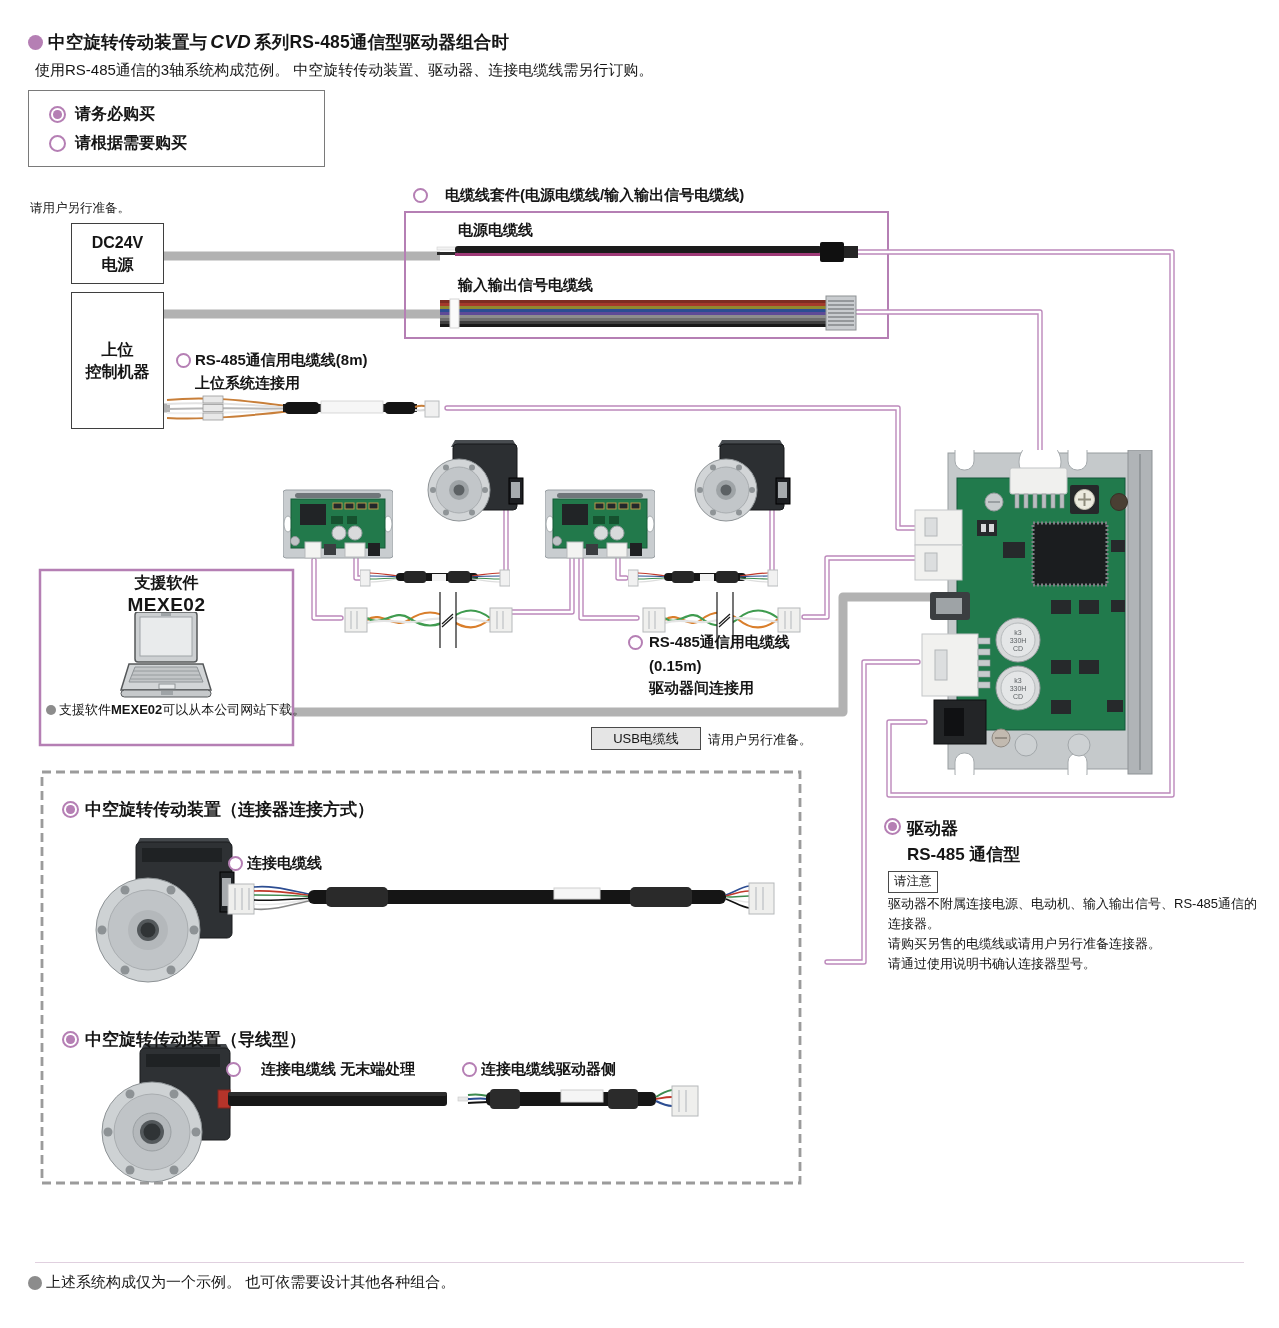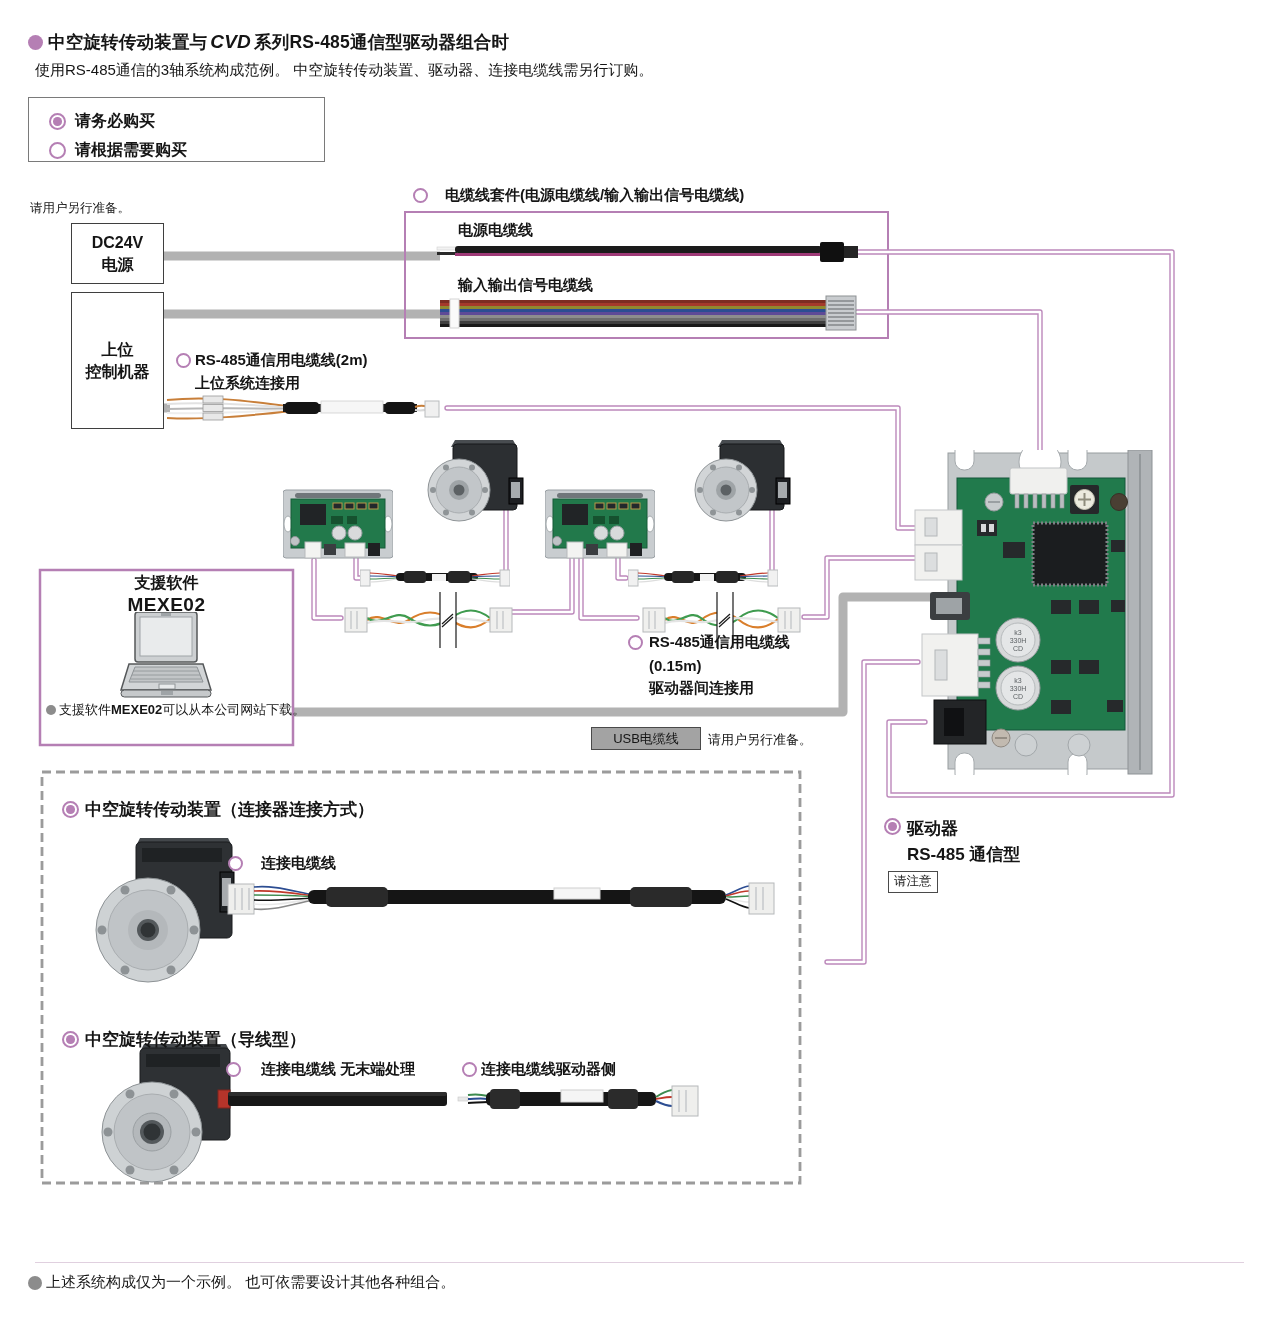--- a/index.html
+++ b/index.html
@@ -28,21 +28,21 @@
   .sub{font-size:15px;}
   .lbl15{font-size:15px;font-weight:bold;}
   .lbl16{font-size:16px;font-weight:bold;}
   .lbl17{font-size:17px;font-weight:bold;}
   .small{font-size:12.5px;}
   .note13{font-size:13px;}
   .outline-box{box-sizing:border-box;border:1.5px solid #3f3f3f;background:#fff;display:flex;flex-direction:column;align-items:center;justify-content:center;text-align:left;line-height:22px;margin-left:34px;}
   .legend{box-sizing:border-box;border:1.5px solid #7a7a7a;background:#fff;padding:13px 0 0 20px;}
   .legend .row{margin-bottom:8px;gap:9px;}
   .cautionbox{display:inline-block;border:1px solid #4a4a4a;padding:1px 5px 2px 5px;font-size:12.5px;background:#fff;}
-  .usbbox{box-sizing:border-box;border:1.2px solid #4a4a4a;background:#a3a3a3;display:flex;align-items:center;justify-content:center;font-size:13px;}
+  .usbbox{box-sizing:border-box;border:1.2px solid #4a4a4a;background:#e5e5e5;display:flex;align-items:center;justify-content:center;font-size:13px;}
   svg{display:block;}
 </style>
 </head>
 <body>
 
 <div class="stage">
 
   <svg class="abs z1" style="left:0;top:0" width="1279" height="1328" viewBox="0 0 1279 1328">
 
     <rect x="42" y="772" width="758" height="411" fill="#fff" stroke="#9b9b9b" stroke-width="2.8" stroke-dasharray="9 5"></rect>
@@ -539,21 +539,21 @@
       <line x1="230" y1="10" x2="230" y2="32" stroke="#c8cbcd" stroke-width="1.6"></line>
     </svg>
   </div>
 
   <div class="abs z3 row" style="left:28px;top:30px;gap:5px">
     <span class="mk mk-solid"></span>
     <span class="title"><span>中空旋转传动装置与</span><span class="brand">CVD</span><span>系列RS-485通信型驱动器组合时</span></span>
   </div>
   <div class="abs z3 sub" style="left:35px;top:61px">使用RS-485通信的3轴系统构成范例。 中空旋转传动装置、驱动器、连接电缆线需另行订购。</div>
 
-  <div class="abs z3 legend" style="left:28px;top:97px;width:297px;height:65px">
+  <div class="abs z3 legend" style="left:28px;top:90px;width:297px;height:77px">
     <div class="row">
       <span class="mk mk-filled"></span>
       <span class="lbl16">请务必购买</span>
     </div>
     <div class="row">
       <span class="mk mk-open" style="width:17px;height:17px"></span>
       <span class="lbl16">请根据需要购买</span>
     </div>
   </div>
 
@@ -570,21 +570,21 @@
   <div class="abs z3 row" style="left:413px;top:186px;gap:17px">
     <span class="mk mk-open"></span>
     <span class="lbl15">电缆线套件(电源电缆线/输入输出信号电缆线)</span>
   </div>
   <div class="abs z3 lbl15" style="left:458px;top:221px">电源电缆线</div>
   <div class="abs z3 lbl15" style="left:458px;top:276px">输入输出信号电缆线</div>
 
   <div class="abs z3" style="left:176px;top:351px">
     <div class="row" style="gap:4px">
       <span class="mk mk-open"></span>
-      <span class="lbl15">RS-485通信用电缆线(2m)</span>
+      <span class="lbl15">RS-485通信用电缆线(8m)</span>
     </div>
     <div class="lbl15" style="margin-left:19px;margin-top:4px">上位系统连接用</div>
   </div>
 
   <div class="abs z3" style="left:40px;top:573px;width:253px;text-align:center">
     <div class="lbl16">支援软件</div>
     <div class="b" style="font-size:19px;letter-spacing:.5px">MEXE02</div>
   </div>
   <div class="abs z3 row" style="left:46px;top:701px;gap:3px">
     <span class="mk-gray" style="width:10px;height:10px"></span>
@@ -600,21 +600,21 @@
     <div class="lbl15" style="margin-left:21px;margin-top:5px">驱动器间连接用</div>
   </div>
 
   <div class="abs z3 usbbox" style="left:591px;top:727px;width:110px;height:23px">USB电缆线</div>
   <div class="abs z3 note13" style="left:708px;top:731px">请用户另行准备。</div>
 
   <div class="abs z3 row" style="left:62px;top:798px;gap:6px">
     <span class="mk mk-filled"></span>
     <span class="lbl17">中空旋转传动装置（连接器连接方式）</span>
   </div>
-  <div class="abs z3 row" style="left:228px;top:854px;gap:18px">
+  <div class="abs z3 row" style="left:228px;top:854px;gap:4px">
     <span class="mk mk-open"></span>
     <span class="lbl15">连接电缆线</span>
   </div>
 
   <div class="abs z3 row" style="left:62px;top:1028px;gap:6px">
     <span class="mk mk-filled"></span>
     <span class="lbl17">中空旋转传动装置（导线型）</span>
   </div>
   <div class="abs z3 row" style="left:226px;top:1060px;gap:20px">
     <span class="mk mk-open"></span>
@@ -628,20 +628,25 @@
   <div class="abs z3" style="left:884px;top:816px">
     <div style="display:flex;align-items:flex-start;gap:6px">
       <span class="mk mk-filled" style="margin-top:2px"></span>
       <div>
         <div class="lbl17" style="line-height:26px">驱动器</div>
         <div class="lbl17" style="line-height:26px">RS-485 通信型</div>
       </div>
     </div>
   </div>
   <div class="abs z3 cautionbox" style="left:888px;top:871px">请注意</div>
+  <div class="abs z3 note13" style="left:888px;top:894px;line-height:20px;width:380px">
+    <div>驱动器不附属连接电源、电动机、输入输出信号、RS-485通信的连接器。</div>
+    <div>请购买另售的电缆线或请用户另行准备连接器。</div>
+    <div>请通过使用说明书确认连接器型号。</div>
+  </div>
 
   <div class="abs z3" style="left:35px;top:1262px;width:1209px;border-top:1.5px solid #e0d0df"></div>
   <div class="abs z3 row" style="left:28px;top:1273px;gap:4px">
     <span class="mk-gray"></span>
     <span class="sub">上述系统构成仅为一个示例。 也可依需要设计其他各种组合。</span>
   </div>
 
 </div>
 
 </body></html>

